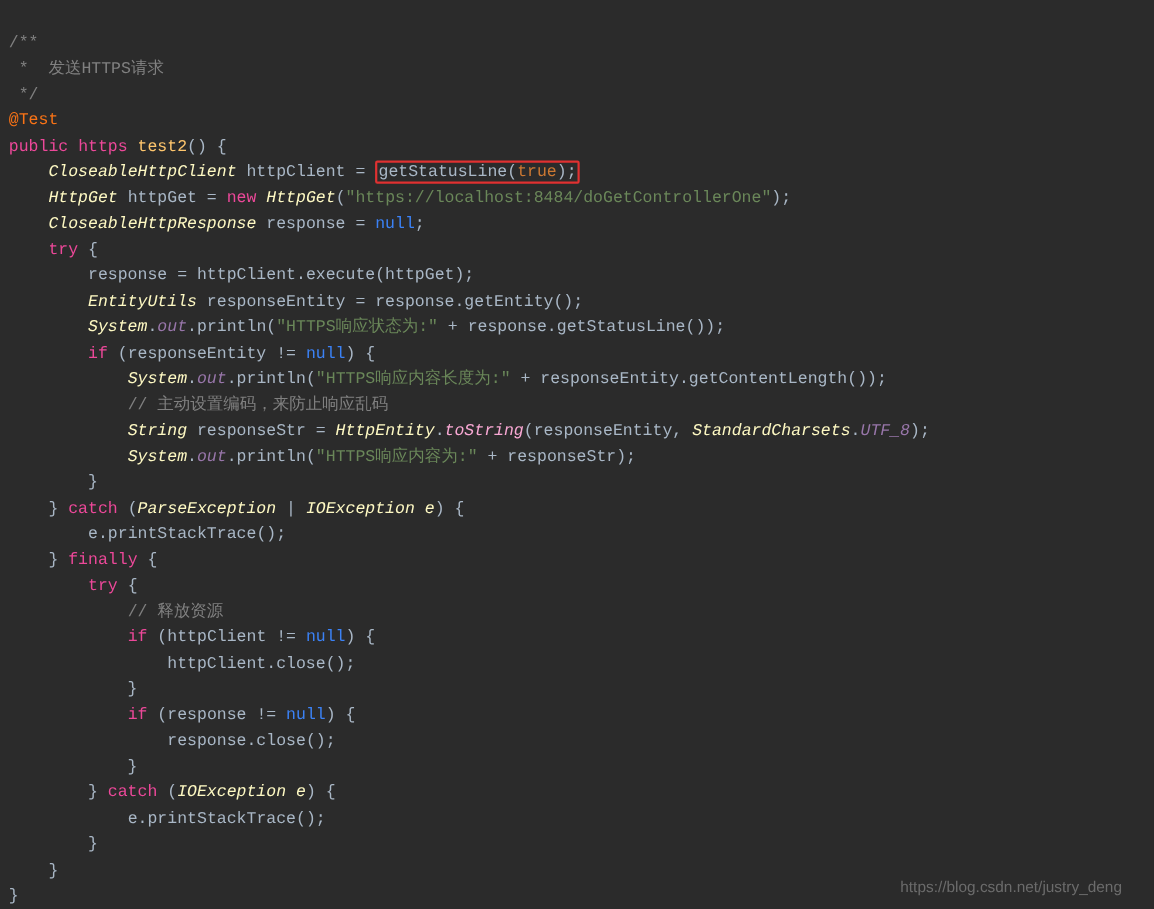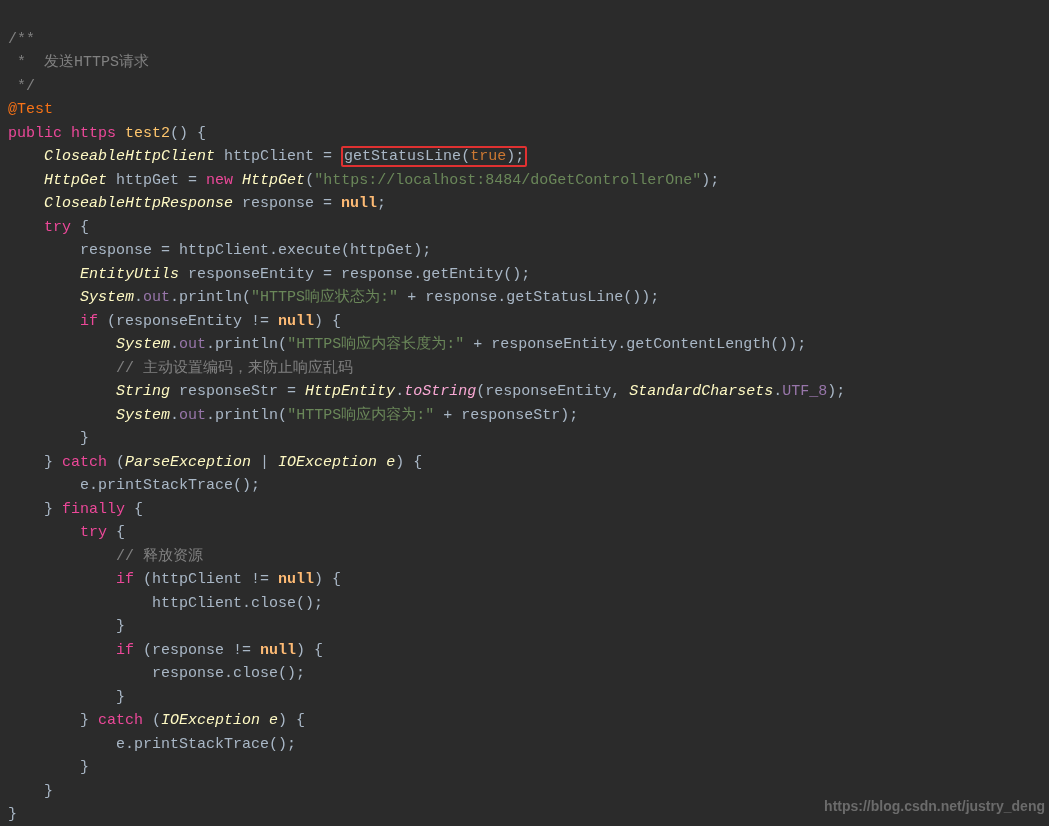--- a/index.html
+++ b/index.html
@@ -19,36 +19,35 @@
     padding: 4px 0 0 8px;
     white-space: pre;
   }
   .comment { color: #808080; }
   .annotation { color: #f97316; }
   .keyword { color: #ec4899; }
   .keyword-italic { color: #f9a8d4; font-style: italic; }
   .type-italic { color: #fef9c3; font-style: italic; }
   .method { color: #ffc66d; }
   .string { color: #6a8759; }
-  .null { color: #fdba74; font-weight: bold; }
+  .null { color: #3b82f6; }
   .bool { color: #cc7832; }
-  .field-italic { color: #9876aa; }
+  .field-italic { color: #9876aa; font-style: italic; }
   .red-box {
     border: 2px solid #e03131;
     padding: 0 1px;
     border-radius: 2px;
   }
   .watermark {
     position: absolute;
     bottom: 8px;
-    right: 4px;
+    right: 29px;
     color: #6b6b6b;
     font-size: 14px;
     font-family: Arial, sans-serif;
-    font-weight: bold;
   }
 </style>
 </head>
 <body>
 
 <div class="code-container">
 <span class="comment">/**</span>
 <span class="comment"> *  发送HTTPS请求</span>
 <span class="comment"> */</span>
 <span class="annotation">@Test</span>

